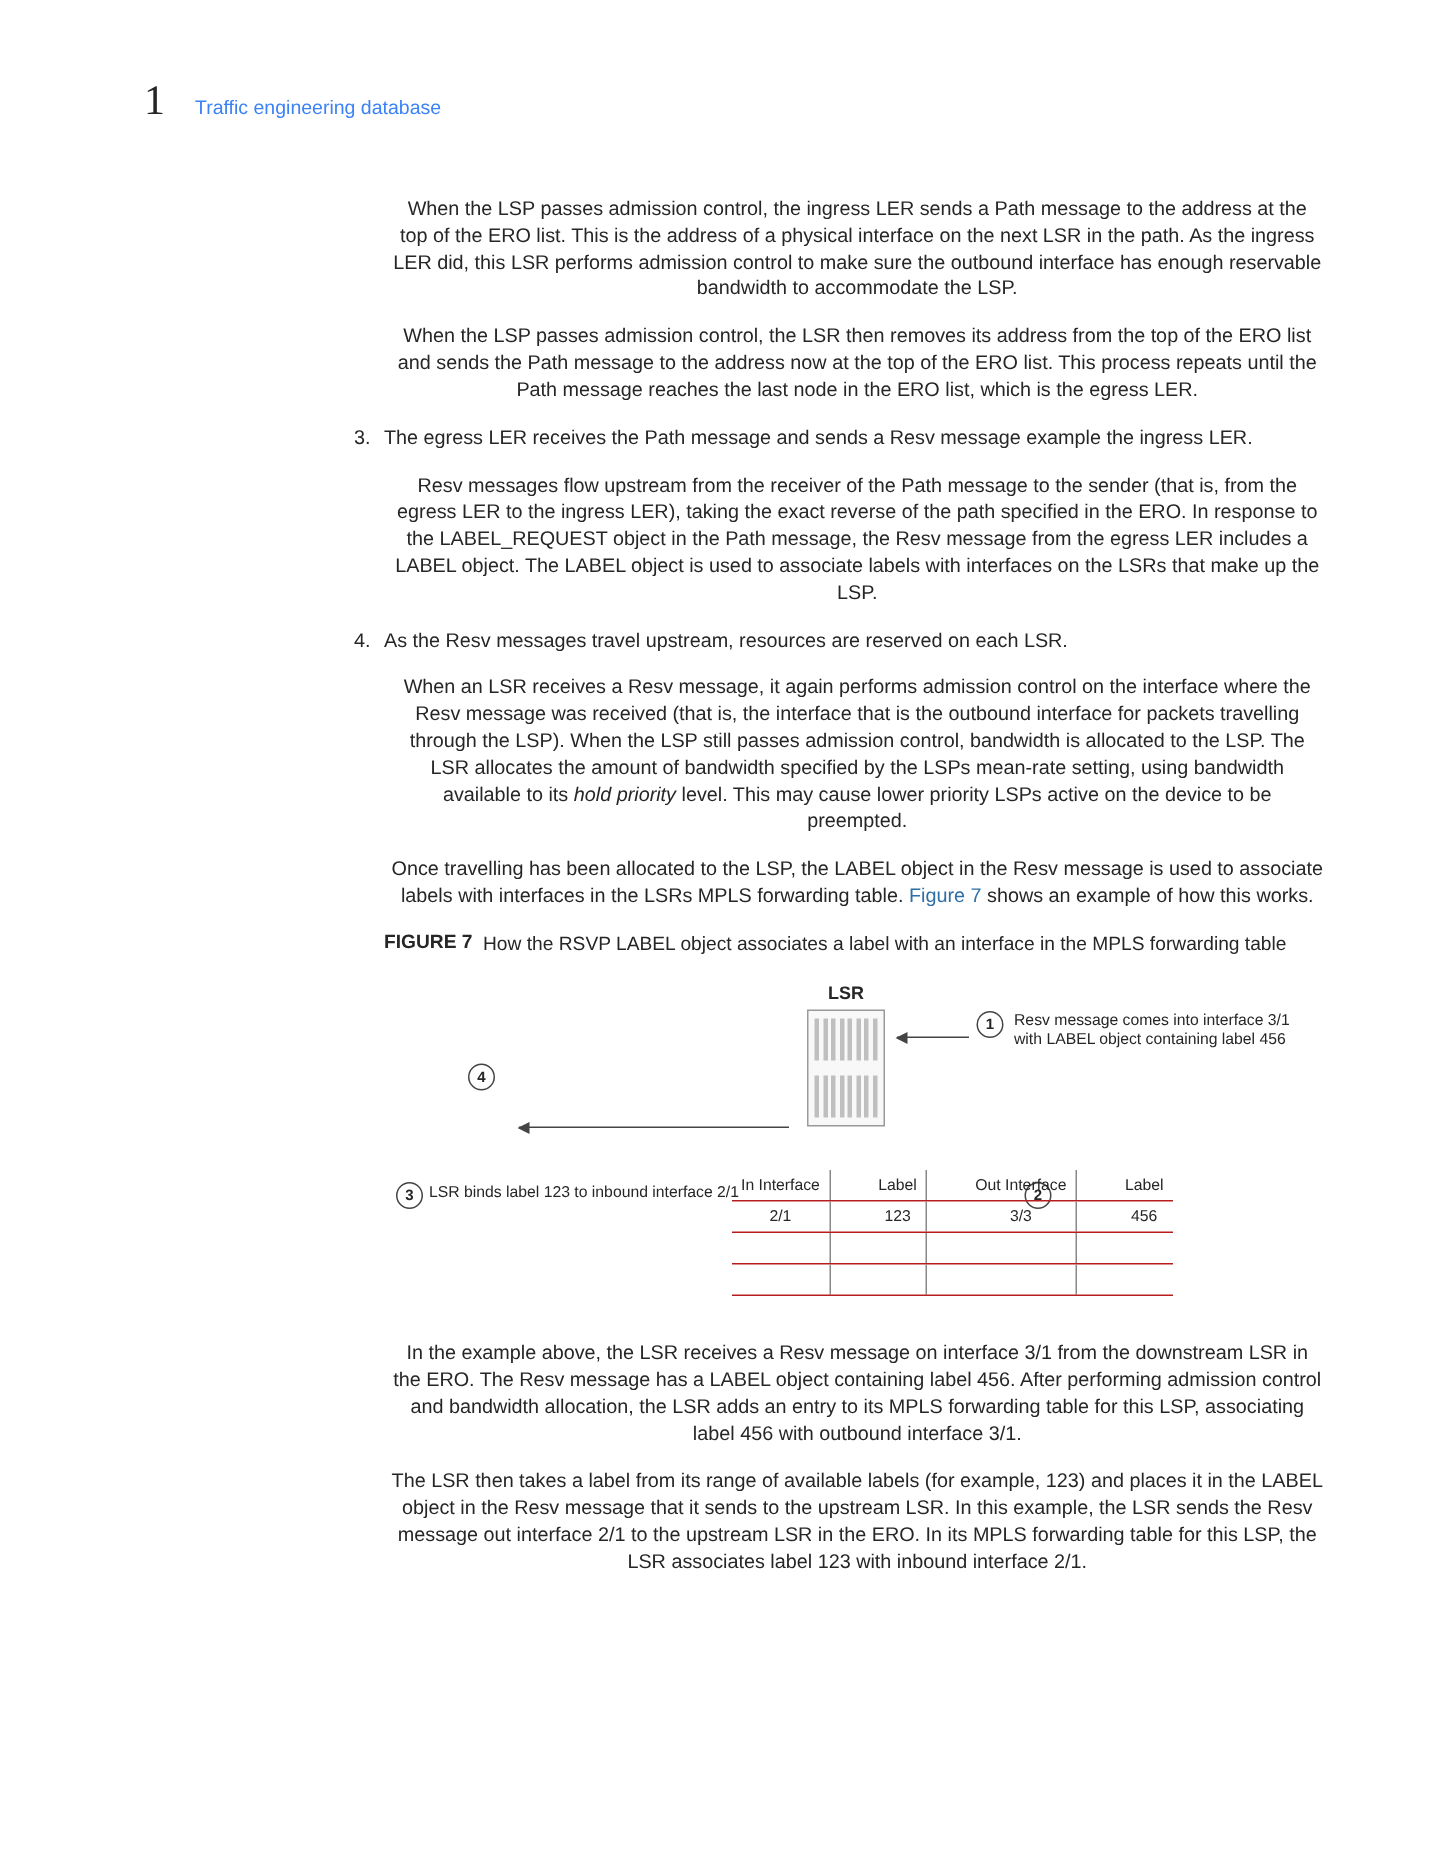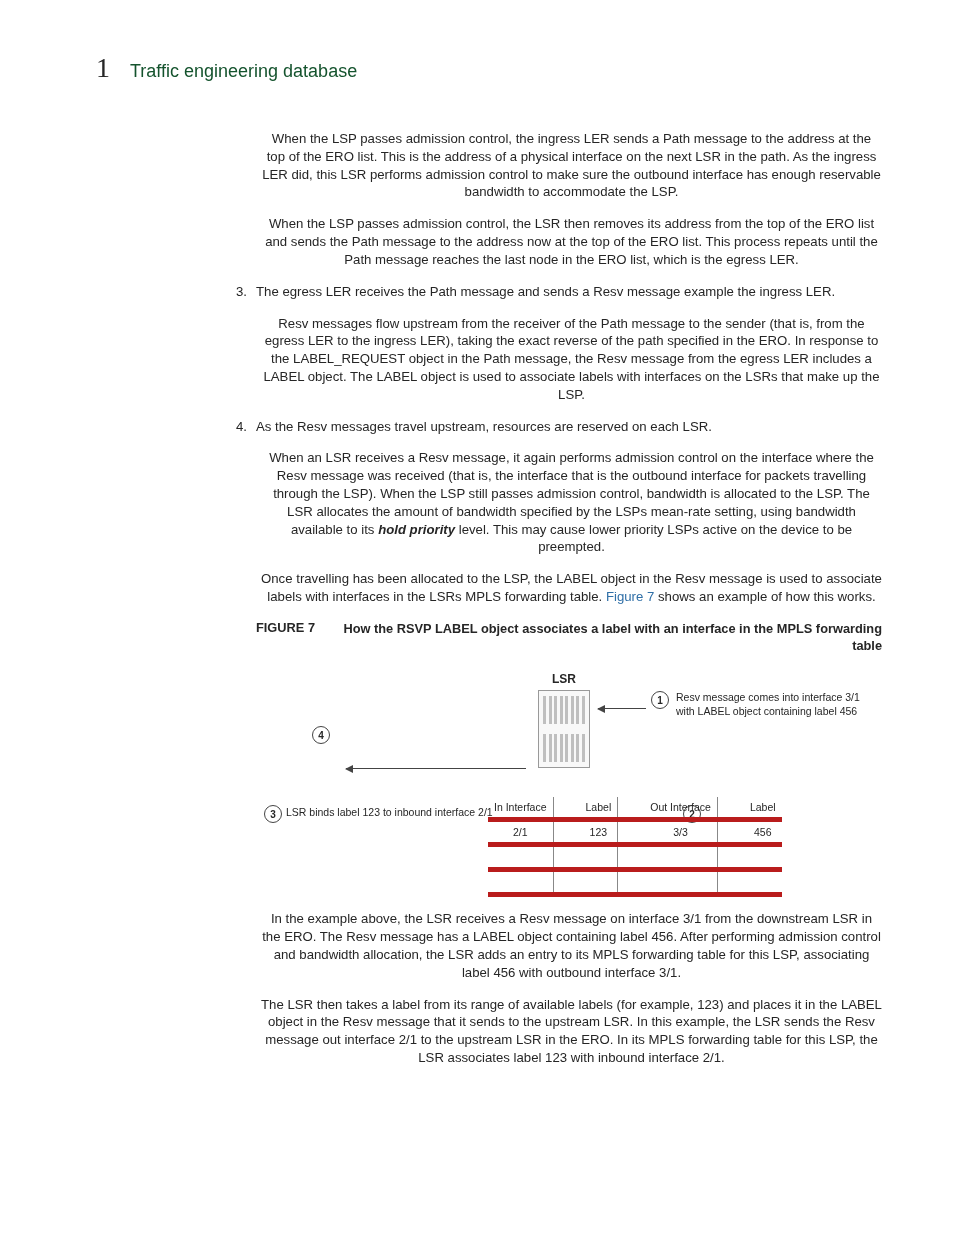--- a/index.html
+++ b/index.html
@@ -21,22 +21,22 @@
     align-items: baseline;
     margin-bottom: 46px;
   }
   .chapter-num {
     font-family: Georgia, 'Times New Roman', serif;
     font-size: 28px;
     font-weight: 400;
     margin-right: 20px;
   }
   .chapter-title {
-    font-size: 18px;
-    color: #14532d;
+    font-size: 13px;
+    color: #3b82f6;
   }
   .body-col {
     margin-left: 160px;
   }
   p {
     font-size: 13.2px;
     line-height: 1.35;
     margin: 0 0 14px 5px;
     text-align: center;
   }
@@ -61,24 +61,23 @@
     display: flex;
     margin: 4px 0 18px 0;
   }
   .fig-cap-label {
     font-size: 12.8px;
     font-weight: bold;
     flex: 0 0 66px;
   }
   .fig-cap-text {
     font-size: 12.8px;
-    font-weight: bold;
+    font-weight: normal;
     line-height: 1.35;
     flex: 1;
-    text-align: right;
   }
   
   .figure {
     position: relative;
     height: 220px;
     margin: 0 0 18px 0;
     font-size: 10.5px;
     color: #262626;
   }
   .lsr-title {
@@ -164,34 +163,34 @@
   .cap3 { top: 134px; left: 30px; width: 210px; }
   .cap4 { top: 54px; left: 80px; width: 200px; }
   .ftable {
     position: absolute;
     top: 125px;
     left: 232px;
     border-collapse: collapse;
     font-size: 10.5px;
   }
   .ftable th, .ftable td {
-    border-bottom: 5px solid #b91c1c;
+    border-bottom: 1px solid #b91c1c;
     padding: 3px 6px;
     text-align: center;
     height: 14px;
   }
   .ftable th {
     border-top: none;
     font-weight: normal;
   }
   .ftable td.sep, .ftable th.sep {
     border-left: 1px solid #888;
     padding-left: 32px;
   }
-  em { font-style: italic; font-weight: bold; }
+  em { font-style: italic; }
 </style>
 </head>
 <body>
 
 <div class="page">
 
   <div class="hdr">
     <span class="chapter-num">1</span>
     <span class="chapter-title">Traffic engineering database</span>
   </div>

